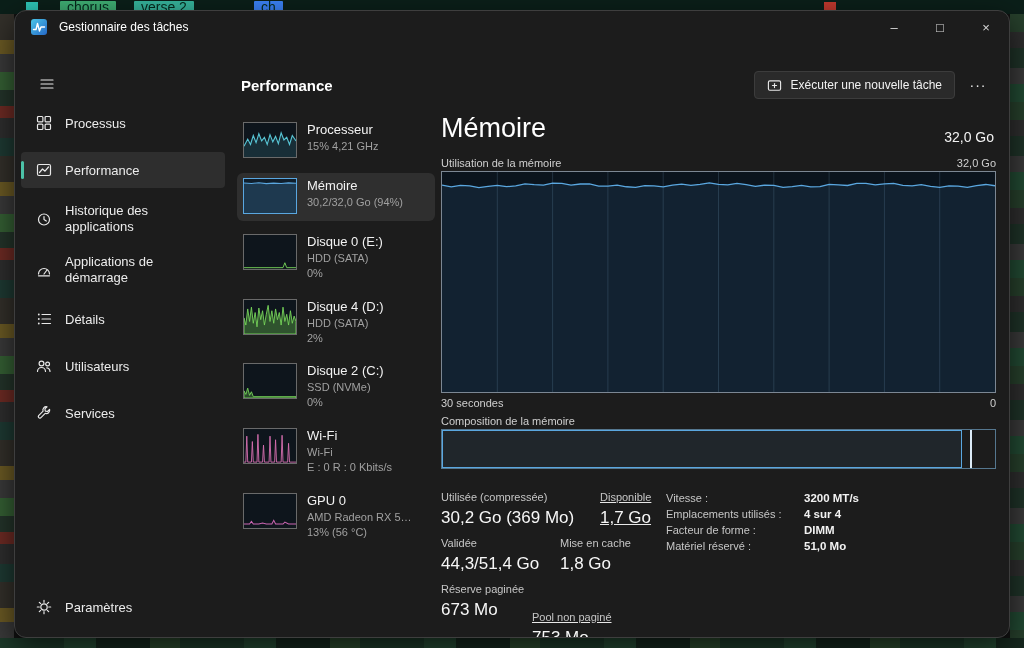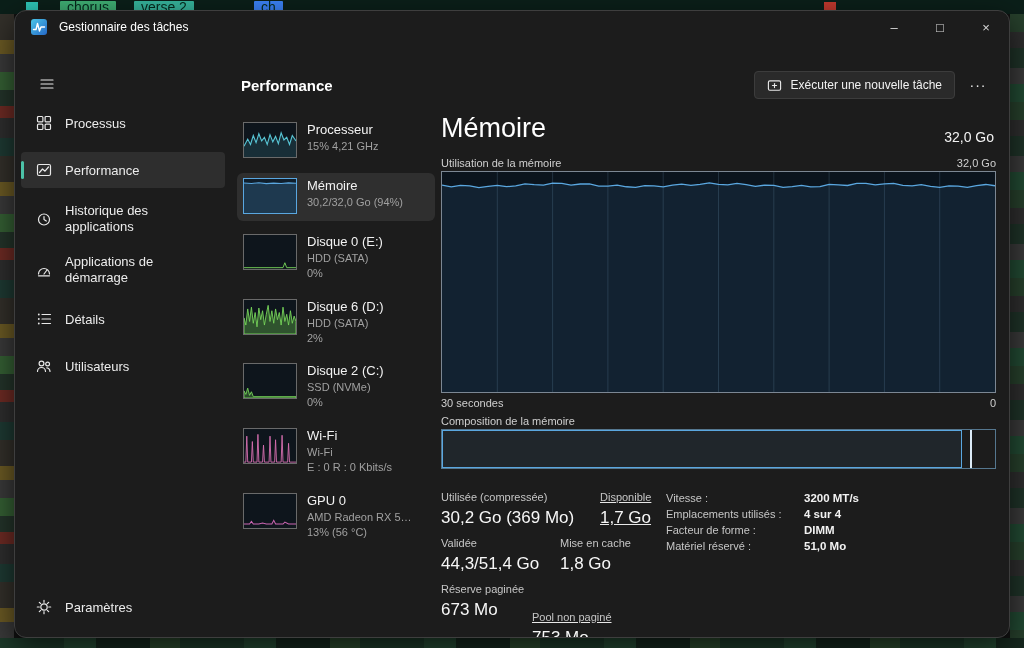--- a/index.html
+++ b/index.html
@@ -209,20 +209,28 @@
       <svg width="16" height="16" viewBox="0 0 16 16">
           <g class="icon-stroke">
         <circle cx="5.5" cy="5.5" r="2.4"></circle>
             <path d="M1.5 13.5c0-2.3 1.8-4 4-4s4 1.7 4 4"></path>
         <circle cx="11.6" cy="6" r="1.9"></circle>
             <path d="M10.8 9.8c1.8.3 3.2 1.8 3.2 3.7"></path>
           </g>
         </svg>
       <span class="nav-label">Utilisateurs</span>
     </div>
+    <div class="nav-item">
+      <svg width="16" height="16" viewBox="0 0 16 16">
+          <g class="icon-stroke">
+        <path d="M13.6 4.4a3.3 3.3 0 0 1-4.4 3.9l-4.5 4.5a1.5 1.5 0 0 1-2.1-2.1l4.5-4.5a3.3 3.3 0 0 1 3.9-4.4L8.9 3.9l0.4 2.2 2.2 0.4 2.1-2.1z"></path>
+          </g>
+        </svg>
+      <span class="nav-label">Services</span>
+    </div>
   </nav>
 
   <div class="nav-item settings-item">
     <svg width="16" height="16" viewBox="0 0 16 16">
         <g class="icon-stroke">
       <circle cx="8" cy="8" r="3.2"></circle>
       <path d="M8 1.3v2M8 12.7v2M1.3 8h2M12.7 8h2M3.3 3.3l1.4 1.4M11.3 11.3l1.4 1.4M12.7 3.3l-1.4 1.4M4.7 11.3l-1.4 1.4"></path>
         </g>
       </svg>
     <span class="nav-label">Paramètres</span>
@@ -278,21 +286,21 @@
         <div class="perf-sub">HDD (SATA)</div>
         <div class="perf-sub">0%</div>
       </div>
     </div>
 
     <div class="perf-item">
       <svg class="mini" viewBox="0 0 56 38" preserveAspectRatio="none">
         <polygon points="0,38 0,20 2,28 4,10 6,24 8,8 10,26 12,14 14,30 16,9 18,22 20,12 22,28 24,16 26,6 28,24 30,12 32,26 34,10 36,22 38,14 40,28 42,8 44,24 46,16 48,28 50,12 52,26 54,18 56,24 56,38" fill="rgba(110,200,80,0.35)" stroke="var(--disk-line,#76d359)" stroke-width="1"></polygon>
       </svg>
       <div>
-        <div class="perf-name">Disque 6 (D:)</div>
+        <div class="perf-name">Disque 4 (D:)</div>
         <div class="perf-sub">HDD (SATA)</div>
         <div class="perf-sub">2%</div>
       </div>
     </div>
 
     <div class="perf-item">
       <svg class="mini" viewBox="0 0 56 38" preserveAspectRatio="none">
         <polygon points="0,38 0,30 2,34 4,27 6,35 8,31 10,36.5 14,36.5 56,36.5 56,38" fill="rgba(110,200,80,0.30)" stroke="var(--disk-line,#76d359)" stroke-width="1"></polygon>
       </svg>
       <div>

